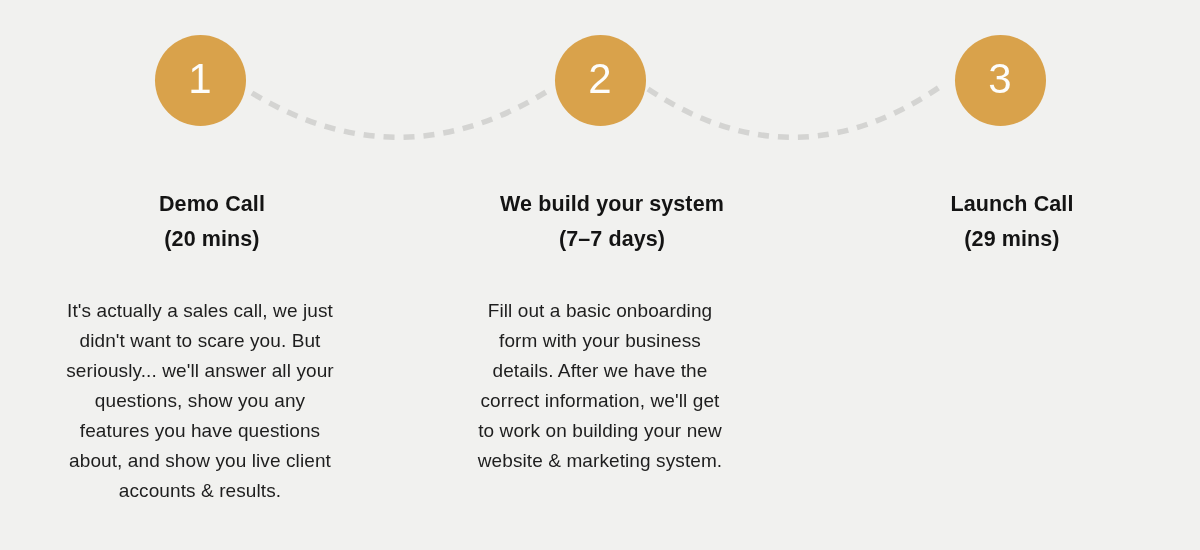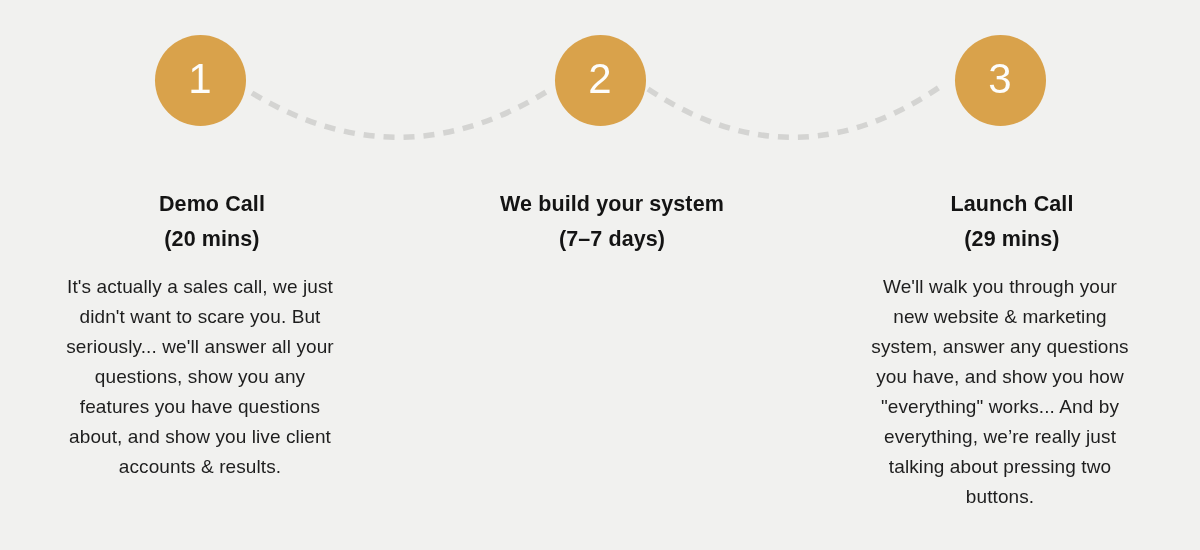--- a/index.html
+++ b/index.html
@@ -65,21 +65,21 @@
     font-size: 21.5px;
     font-weight: 700;
     color: #141414;
     text-align: center;
     line-height: 35px;
     white-space: pre-line;
     letter-spacing: 0.1px;
     margin-left: 24px;
   }
   .step-description {
-    margin-top: 15px;
+    margin-top: 39px;
     font-size: 19px;
     font-weight: 400;
     color: #1E1E1E;
     text-align: center;
     line-height: 30px;
     white-space: pre-line;
     letter-spacing: 0.1px;
   }
 </style>
 </head>
@@ -108,32 +108,30 @@
 about, and show you live client
 accounts &amp; results.</div>
     </div>
 
     <div class="step">
       <div class="step-circle">
         <span class="step-number">2</span>
       </div>
       <div class="step-title">We build your system
 (7–7 days)</div>
+      <div class="step-description">Fill out a basic onboarding
+form with your business
+details. After we have the
+correct information, we'll get
+to work on building your new
+website &amp; marketing system.</div>
     </div>
 
     <div class="step">
       <div class="step-circle">
         <span class="step-number">3</span>
       </div>
       <div class="step-title">Launch Call
 (29 mins)</div>
-      <div class="step-description">We'll walk you through your
-new website &amp; marketing
-system, answer any questions
-you have, and show you how
-"everything" works... And by
-everything, we’re really just
-talking about pressing two
-buttons.</div>
     </div>
 
   </div>
 </div>
 
 </body></html>

